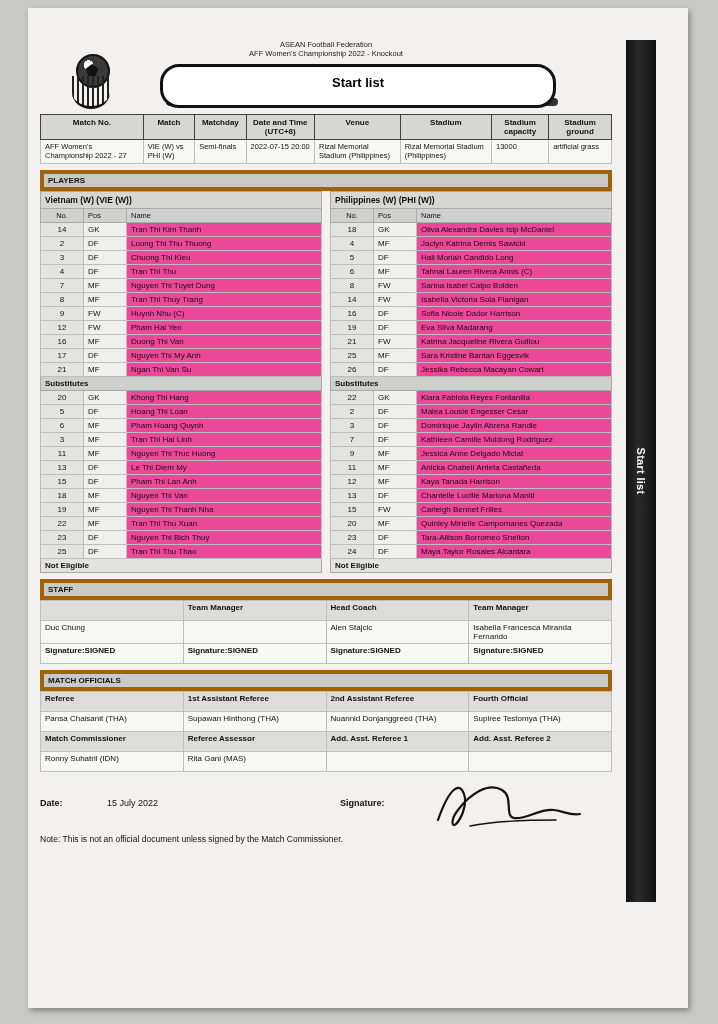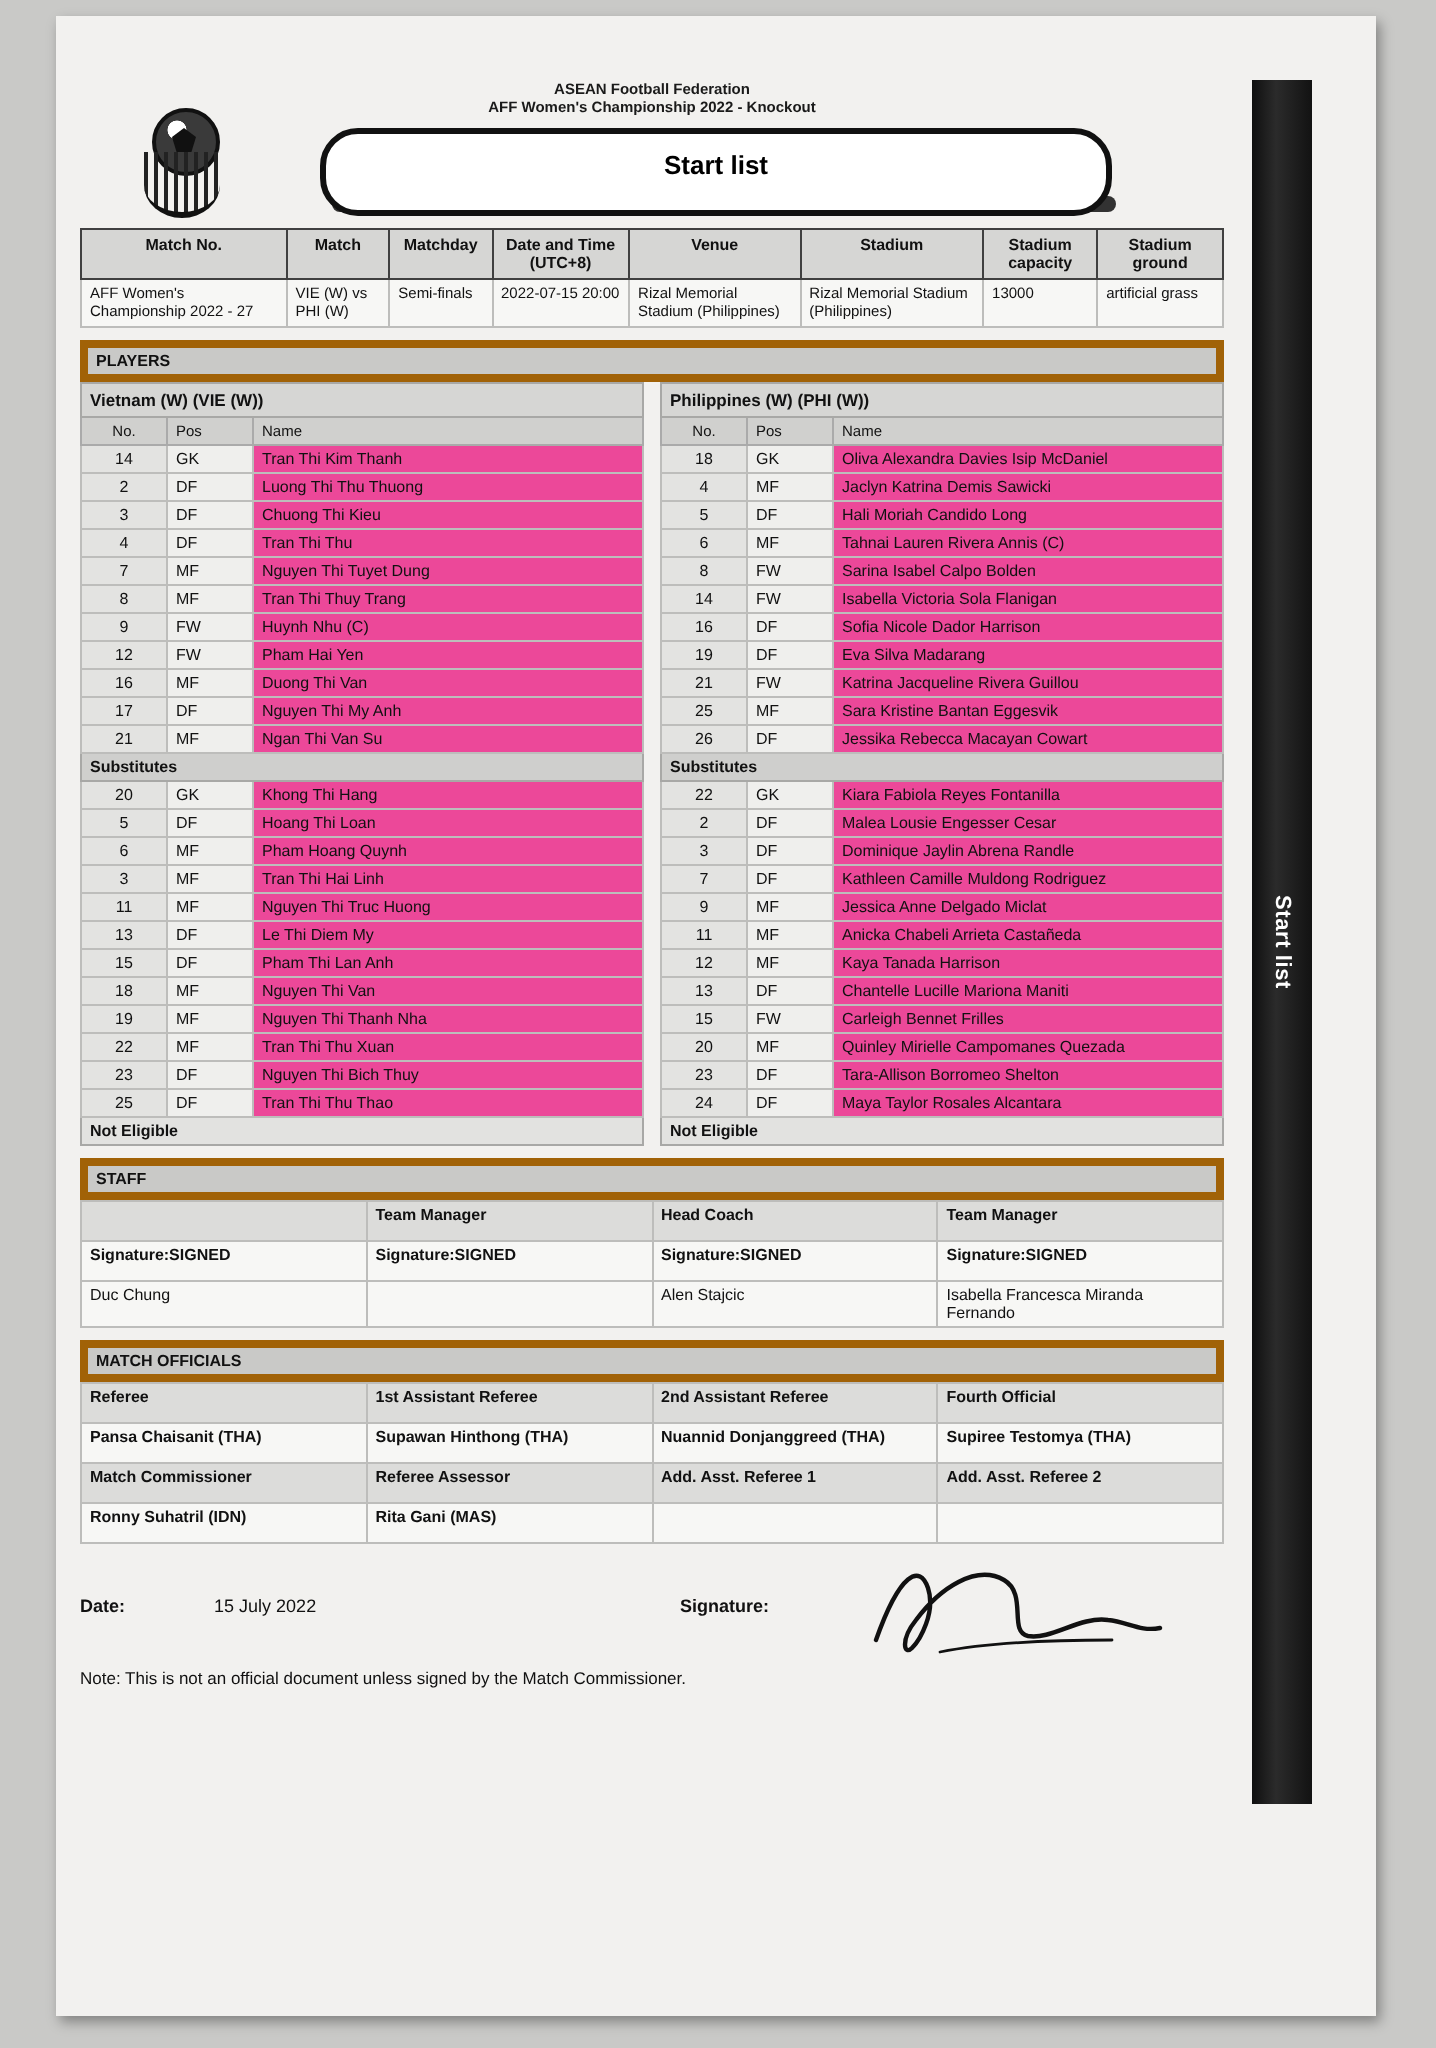--- a/index.html
+++ b/index.html
@@ -28,21 +28,21 @@
   #binder span{
     position:absolute;
     left:50%;top:50%;
     transform:translate(-50%,-50%) rotate(90deg);
     color:#fff;font-size:11px;font-weight:bold;white-space:nowrap;
     letter-spacing:.3px;
   }
   .doc{position:absolute;left:40px;top:40px;width:572px;}
 
   
-  .fed{ text-align:center;font-size:7.5px;font-weight:bold;line-height:1.25;color:#1a1a1a;}
+  .fed{ text-align:center;font-size:7.5px;font-weight:normal;line-height:1.25;color:#1a1a1a;}
   .logo{
     position:absolute;left:32px;top:14px;width:46px;height:52px;
   }
   .ball{
     position:absolute;left:4px;top:0px;width:30px;height:30px;border-radius:50%;
     background:radial-gradient(circle at 35% 30%,#fff 0 16%, #3a3a3a 17% 100%);
     border:2px solid #111;
   }
   .ball:after{
     content:"";position:absolute;left:8px;top:8px;width:12px;height:12px;
@@ -93,21 +93,21 @@
   .subhdr td{background:#cfcfcd;font-weight:bold;font-size:8px;padding:2px 4px;border:1px solid #a8a8a6;}
   .notelig td{background:#e2e2e0;font-weight:bold;font-size:8px;padding:2px 4px;border:1px solid #a8a8a6;}
 
   
   .staff td{height:15px;background:#f7f7f5;font-size:8px;}
   .staff .lbl{background:#dcdcda;font-weight:bold;}
   .sign{font-weight:bold;font-size:8px;}
 
   
   .off .lbl{background:#dcdcda;font-weight:bold;font-size:8px;}
-  .off td{height:15px;background:#f7f7f5;font-weight:bold;}
+  .off td{height:15px;background:#f7f7f5;}
 
   
   .footer{margin-top:26px;position:relative;font-size:9px;color:#111;}
   .footer .dateline{font-weight:bold;}
   .footer .dateval{font-weight:normal;padding-left:42px;}
   .sigword{position:absolute;left:300px;top:0;font-weight:bold;}
   .note{margin-top:26px;font-size:8.5px;}
   .sigmark{
     position:absolute;left:390px;top:-22px;width:160px;height:56px;
   }
@@ -458,30 +458,30 @@
     </table>
   <table class="staff">
     <tbody>
         <tr>
       <td style="width:25%" class="lbl"></td>
       <td style="width:25%" class="lbl">Team Manager</td>
       <td style="width:25%" class="lbl">Head Coach</td>
       <td style="width:25%" class="lbl">Team Manager</td>
     </tr>
     <tr>
+      <td>Duc Chung</td>
+      <td></td>
+      <td>Alen Stajcic</td>
+      <td>Isabella Francesca Miranda Fernando</td>
+    </tr>
+    <tr>
       <td class="sign">Signature:SIGNED</td>
       <td class="sign">Signature:SIGNED</td>
       <td class="sign">Signature:SIGNED</td>
       <td class="sign">Signature:SIGNED</td>
-    </tr>
-    <tr>
-      <td>Duc Chung</td>
-      <td></td>
-      <td>Alen Stajcic</td>
-      <td>Isabella Francesca Miranda Fernando</td>
     </tr>
   </tbody>
     </table>
 
   <div class="spacer6"></div>
 
   <table>
     <tbody>
         <tr>
           <td class="sec">MATCH OFFICIALS</td>

